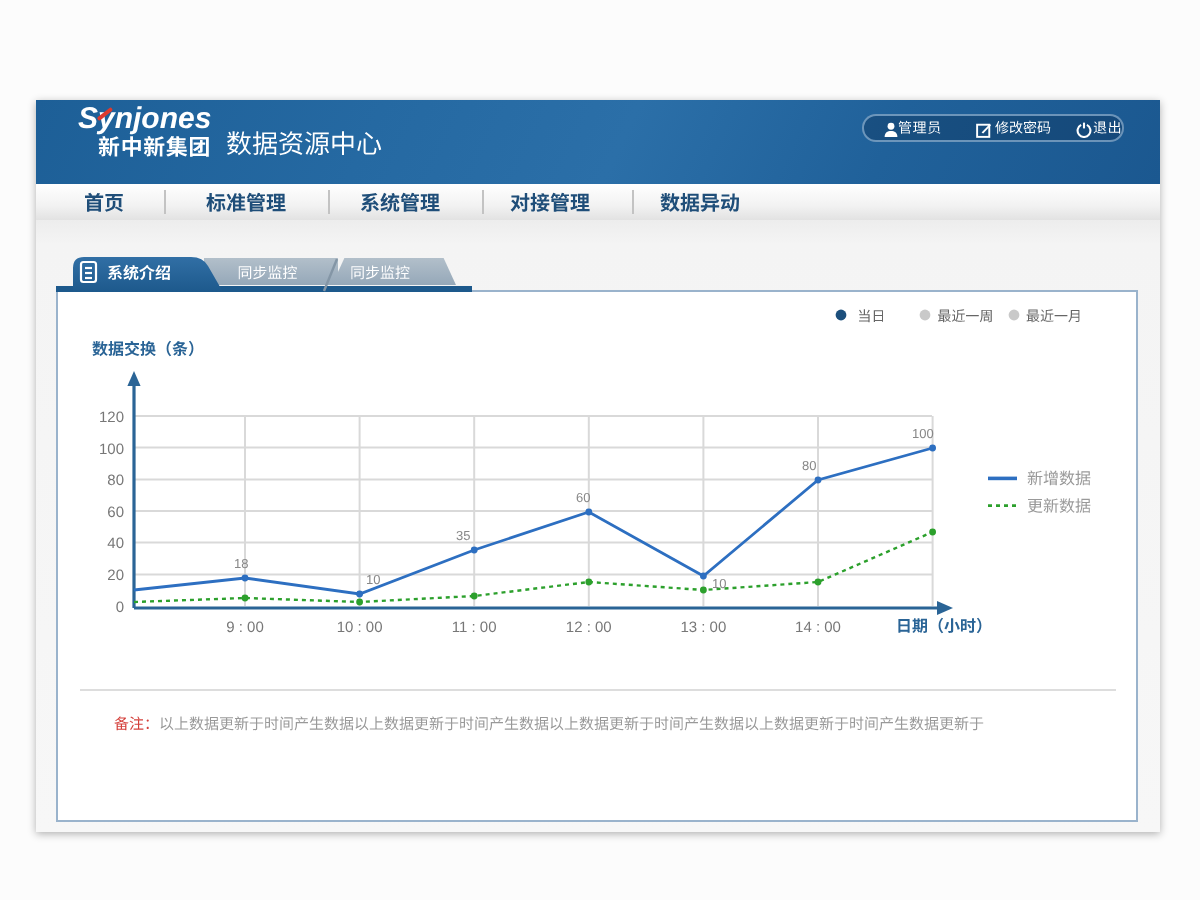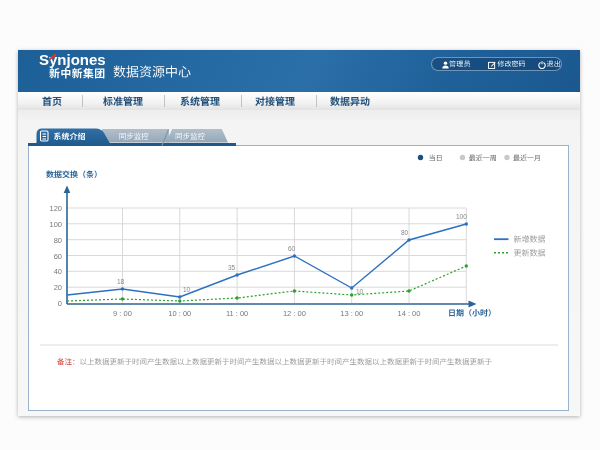--- a/index.html
+++ b/index.html
@@ -4,21 +4,21 @@
 <style>
   html,body{margin:0;padding:0;}
   body{width:600px;height:450px;overflow:hidden;position:relative;
     font-family:"Liberation Sans",sans-serif;
     background:#fcfcfc;}
   .abs{position:absolute;}
   .window{position:absolute;left:18px;top:50px;width:562px;height:366px;
     background:#f2f2f2;box-shadow:0 1px 4px rgba(0,0,0,0.30);}
   .header{position:absolute;left:0;top:0;width:562px;height:42px;
     background:linear-gradient(115deg,#1d5f97 0%,#2569a2 30%,#2b6fa8 52%,#20619a 75%,#1b5890 100%);}
-  .logo1{position:absolute;left:21px;top:1px;color:#fff;font-size:15px;font-weight:bold;letter-spacing:0px;}
+  .logo1{position:absolute;left:21px;top:1px;color:#fff;font-size:15px;font-weight:bold;letter-spacing:0px;font-style:italic;}
   .ydash{position:absolute;left:29.5px;top:6px;width:9px;height:2.2px;background:#dd3a2e;transform:rotate(-38deg);border-radius:1px;}
   .pill{position:absolute;left:412.5px;top:6.5px;width:131px;height:14px;border-radius:8px;
     background:rgba(8,38,68,0.30);border:1px solid rgba(180,210,235,0.55);box-sizing:border-box;}
   .pill svg{position:absolute;top:3px;}
   .nav{position:absolute;left:0;top:42px;width:562px;height:18px;
     background:linear-gradient(180deg,#ffffff 0%,#f2f2f2 60%,#e2e2e2 100%);}
   .nav-shadow{position:absolute;left:0;top:60px;width:562px;height:5px;
     background:linear-gradient(180deg,rgba(0,0,0,0.15),rgba(0,0,0,0));}
   .nav i{position:absolute;top:3px;width:1px;height:12px;background:#c3c3c3;}
   .content{position:absolute;left:0;top:60px;width:562px;height:306px;

